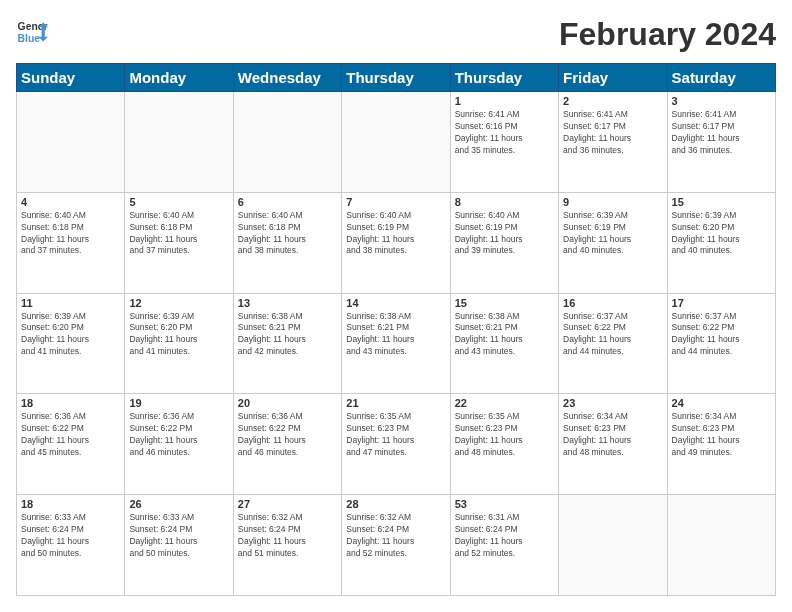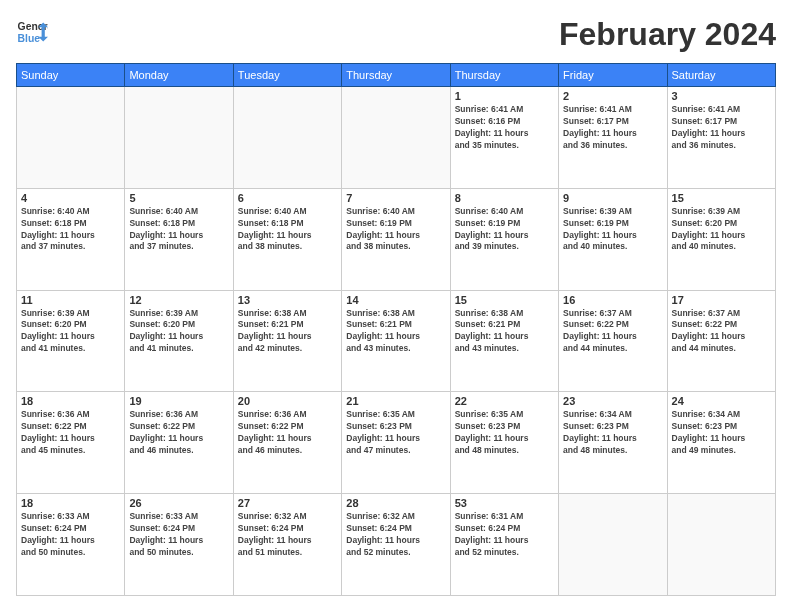--- a/index.html
+++ b/index.html
@@ -45,24 +45,24 @@
       color: #555;
     }
     .calendar {
       flex: 1;
       border: 1px solid #ccc;
       border-collapse: collapse;
       width: 100%;
       table-layout: fixed;
     }
     .calendar th {
-      background: #3b82f6;
+      background: #0369a1;
       color: #fff;
-      font-size: 11px;
-      font-weight: normal;
+      font-size: 15px;
+      font-weight: bold;
       padding: 5px 4px;
       text-align: left;
       border: 1px solid #1a4f8a;
     }
     .calendar td {
       border: 1px solid #ccc;
       vertical-align: top;
       padding: 3px 4px;
       font-size: 9px;
       color: #333;
@@ -76,21 +76,20 @@
       font-size: 11px;
       font-weight: bold;
       color: #333;
       display: block;
       margin-bottom: 2px;
     }
     .day-info {
       font-size: 8.5px;
       color: #444;
       line-height: 1.4;
-      font-weight: bold;
     }
     .row-shade {
       background: #f0f4fa;
     }
   </style>
 </head>
 <body>
 
 <div class="page">
   <div class="header">
@@ -104,21 +103,21 @@
     <div class="title-block">
       <div class="month-year">February 2024</div>
     </div>
   </div>
 
   <table class="calendar">
     <thead>
       <tr>
         <th>Sunday</th>
         <th>Monday</th>
-        <th>Tuesday</th>
+        <th>Wednesday</th>
         <th>Thursday</th>
         <th>Thursday</th>
         <th>Friday</th>
         <th>Saturday</th>
       </tr>
     </thead>
     <tbody id="calendar-body">
     <tr>
           <td class="empty"></td>
           <td class="empty"></td>

